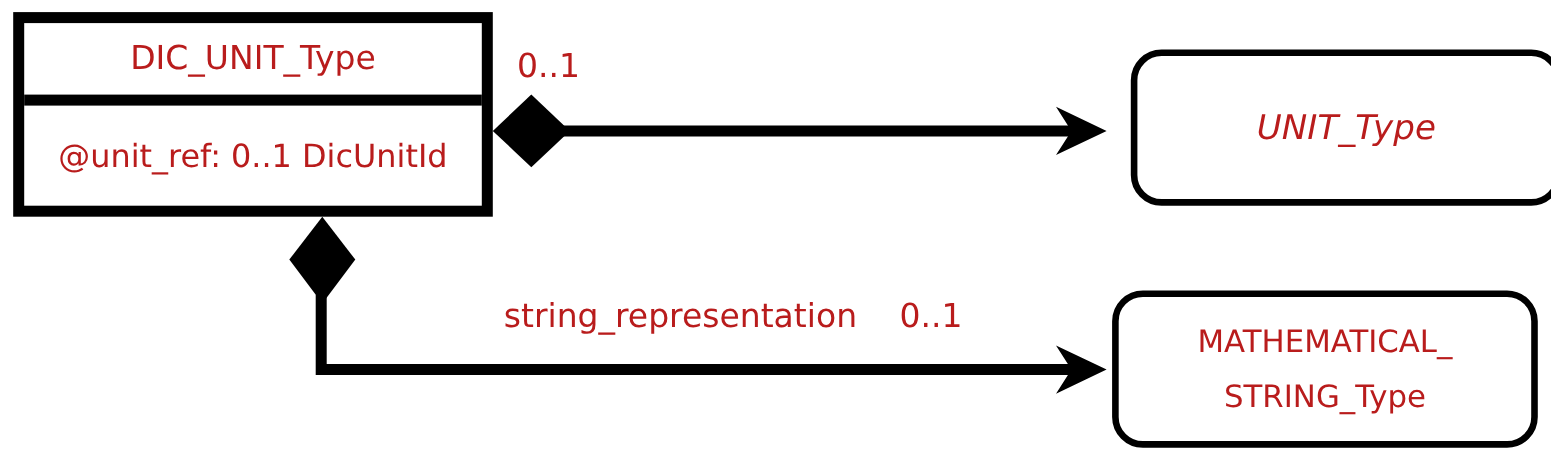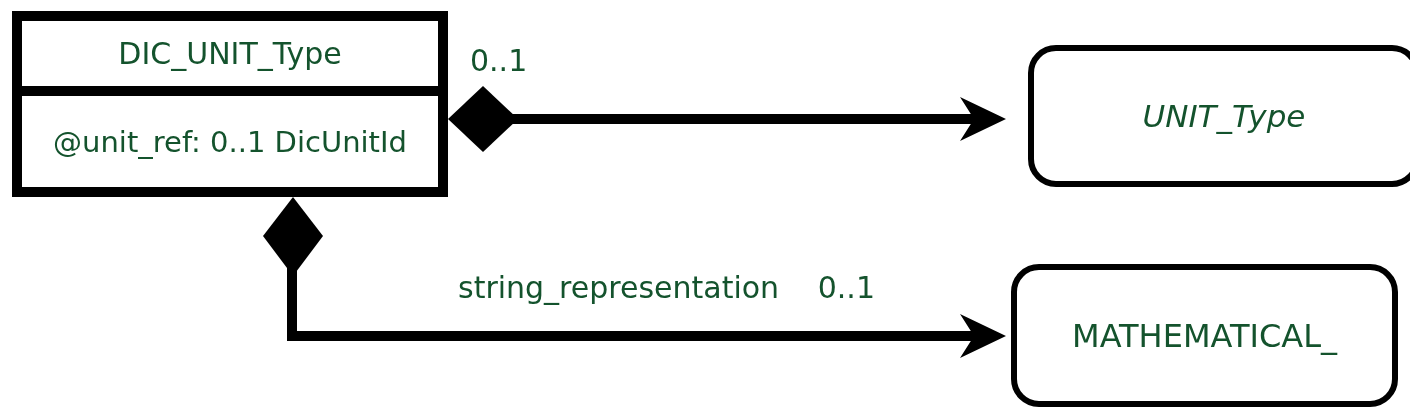--- a/index.html
+++ b/index.html
@@ -3,21 +3,21 @@
 <meta charset="utf-8">
 <style>
   * { margin: 0; padding: 0; box-sizing: border-box; }
   html, body { background: #ffffff; }
   .canvas {
     position: relative;
     width: 1410px;
     height: 416px;
     background: #ffffff;
     font-family: "DejaVu Sans", "Liberation Sans", sans-serif;
-    color: #14532d;
+    color: #b91c1c;
     overflow: hidden;
   }
   svg.connectors {
     position: absolute;
     left: 0; top: 0;
     width: 1410px; height: 416px;
   }
   
   .class-box {
     position: absolute;
@@ -48,21 +48,21 @@
   .type-box {
     position: absolute;
     border: 6px solid #000000;
     border-radius: 28px;
     background: #ffffff;
     display: flex;
     flex-direction: column;
     align-items: center;
     justify-content: center;
     text-align: center;
-    font-size: 32px;
+    font-size: 28px;
     line-height: 50px;
   }
   .type-box.unit {
     left: 1028px; top: 45px;
     width: 392px; height: 142px;
     font-style: italic;
     font-size: 31px;
   }
   .type-box.math {
     left: 1011px; top: 264px;
@@ -100,20 +100,21 @@
     <div class="header">DIC_UNIT_Type</div>
     <div class="attribute">@unit_ref: 0..1 DicUnitId</div>
   </div>
 
   <div class="type-box unit">
     <span>UNIT_Type</span>
   </div>
 
   <div class="type-box math">
     <span>MATHEMATICAL_</span>
+    <span>STRING_Type</span>
   </div>
 
   <div class="edge-label top">
     <span>0..1</span>
   </div>
   <div class="edge-label bottom">
     <span>string_representation</span>
     <span>0..1</span>
   </div>
 

